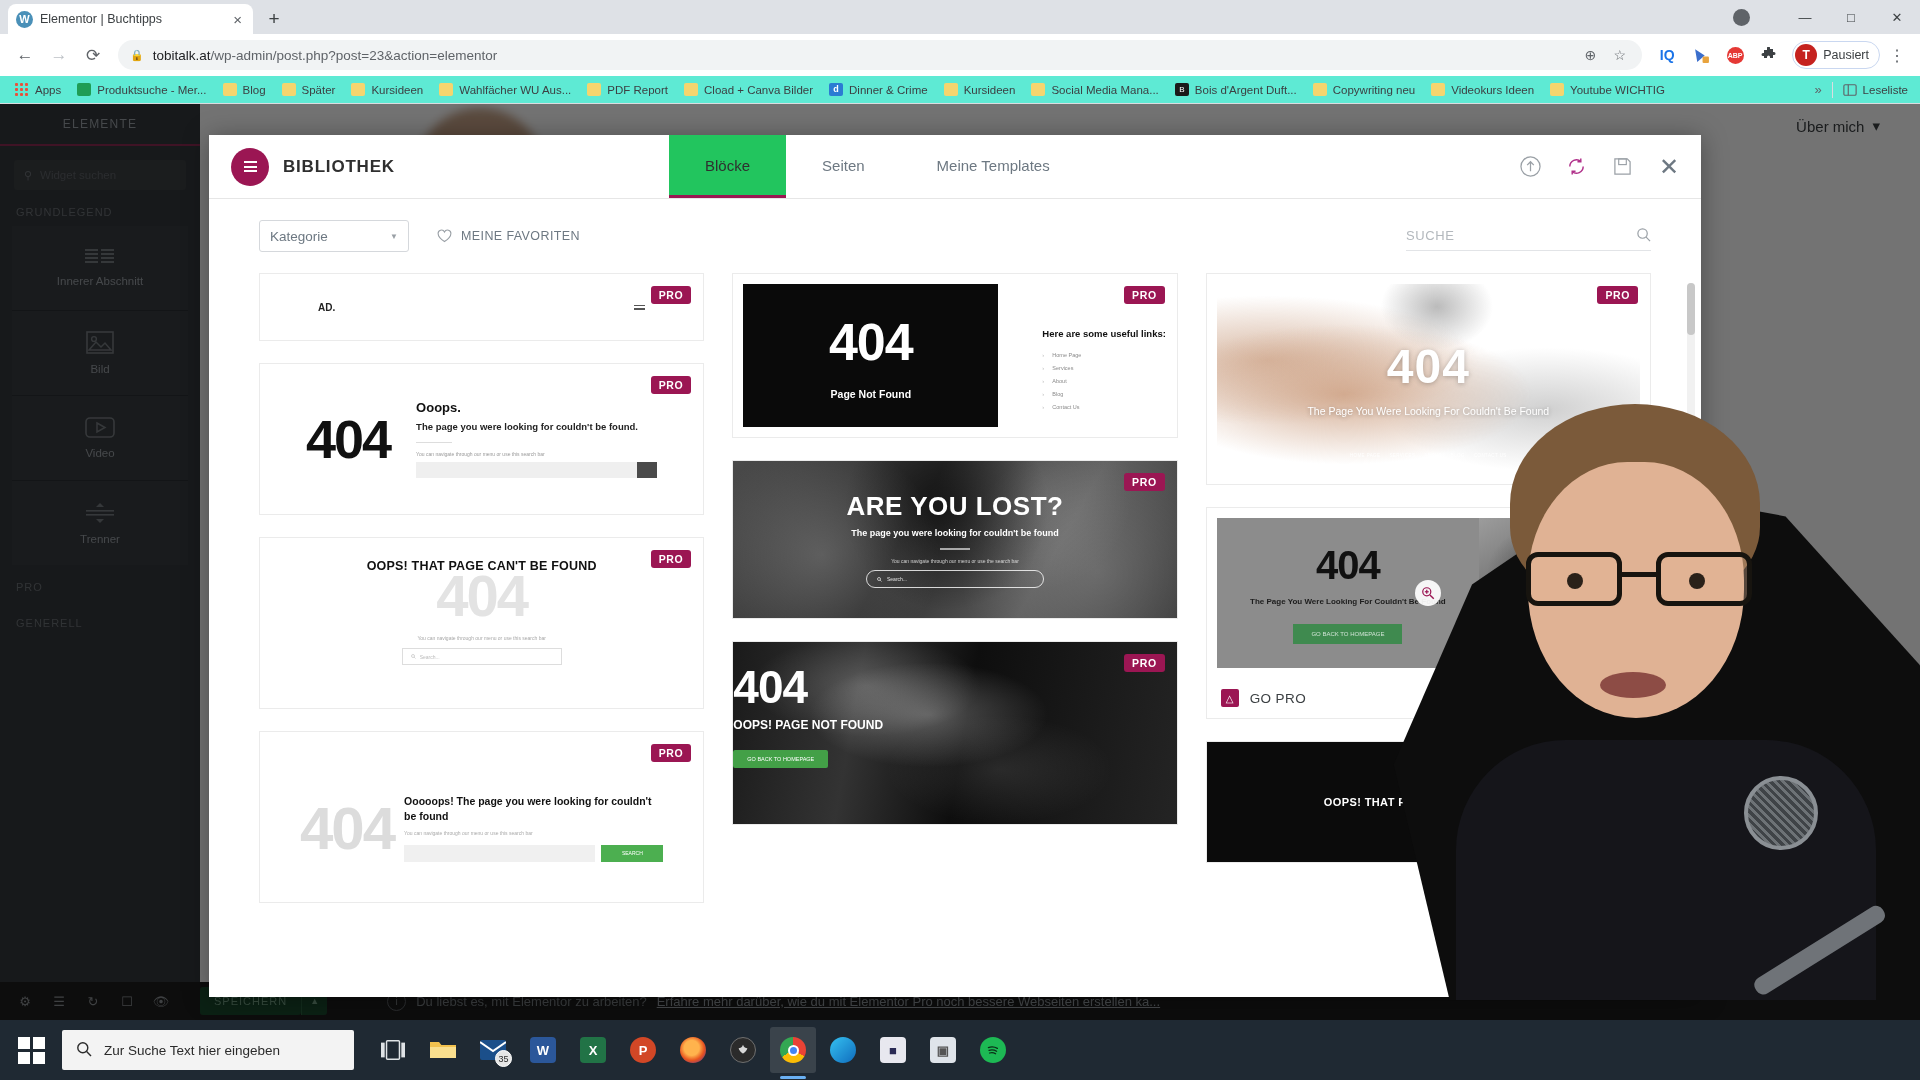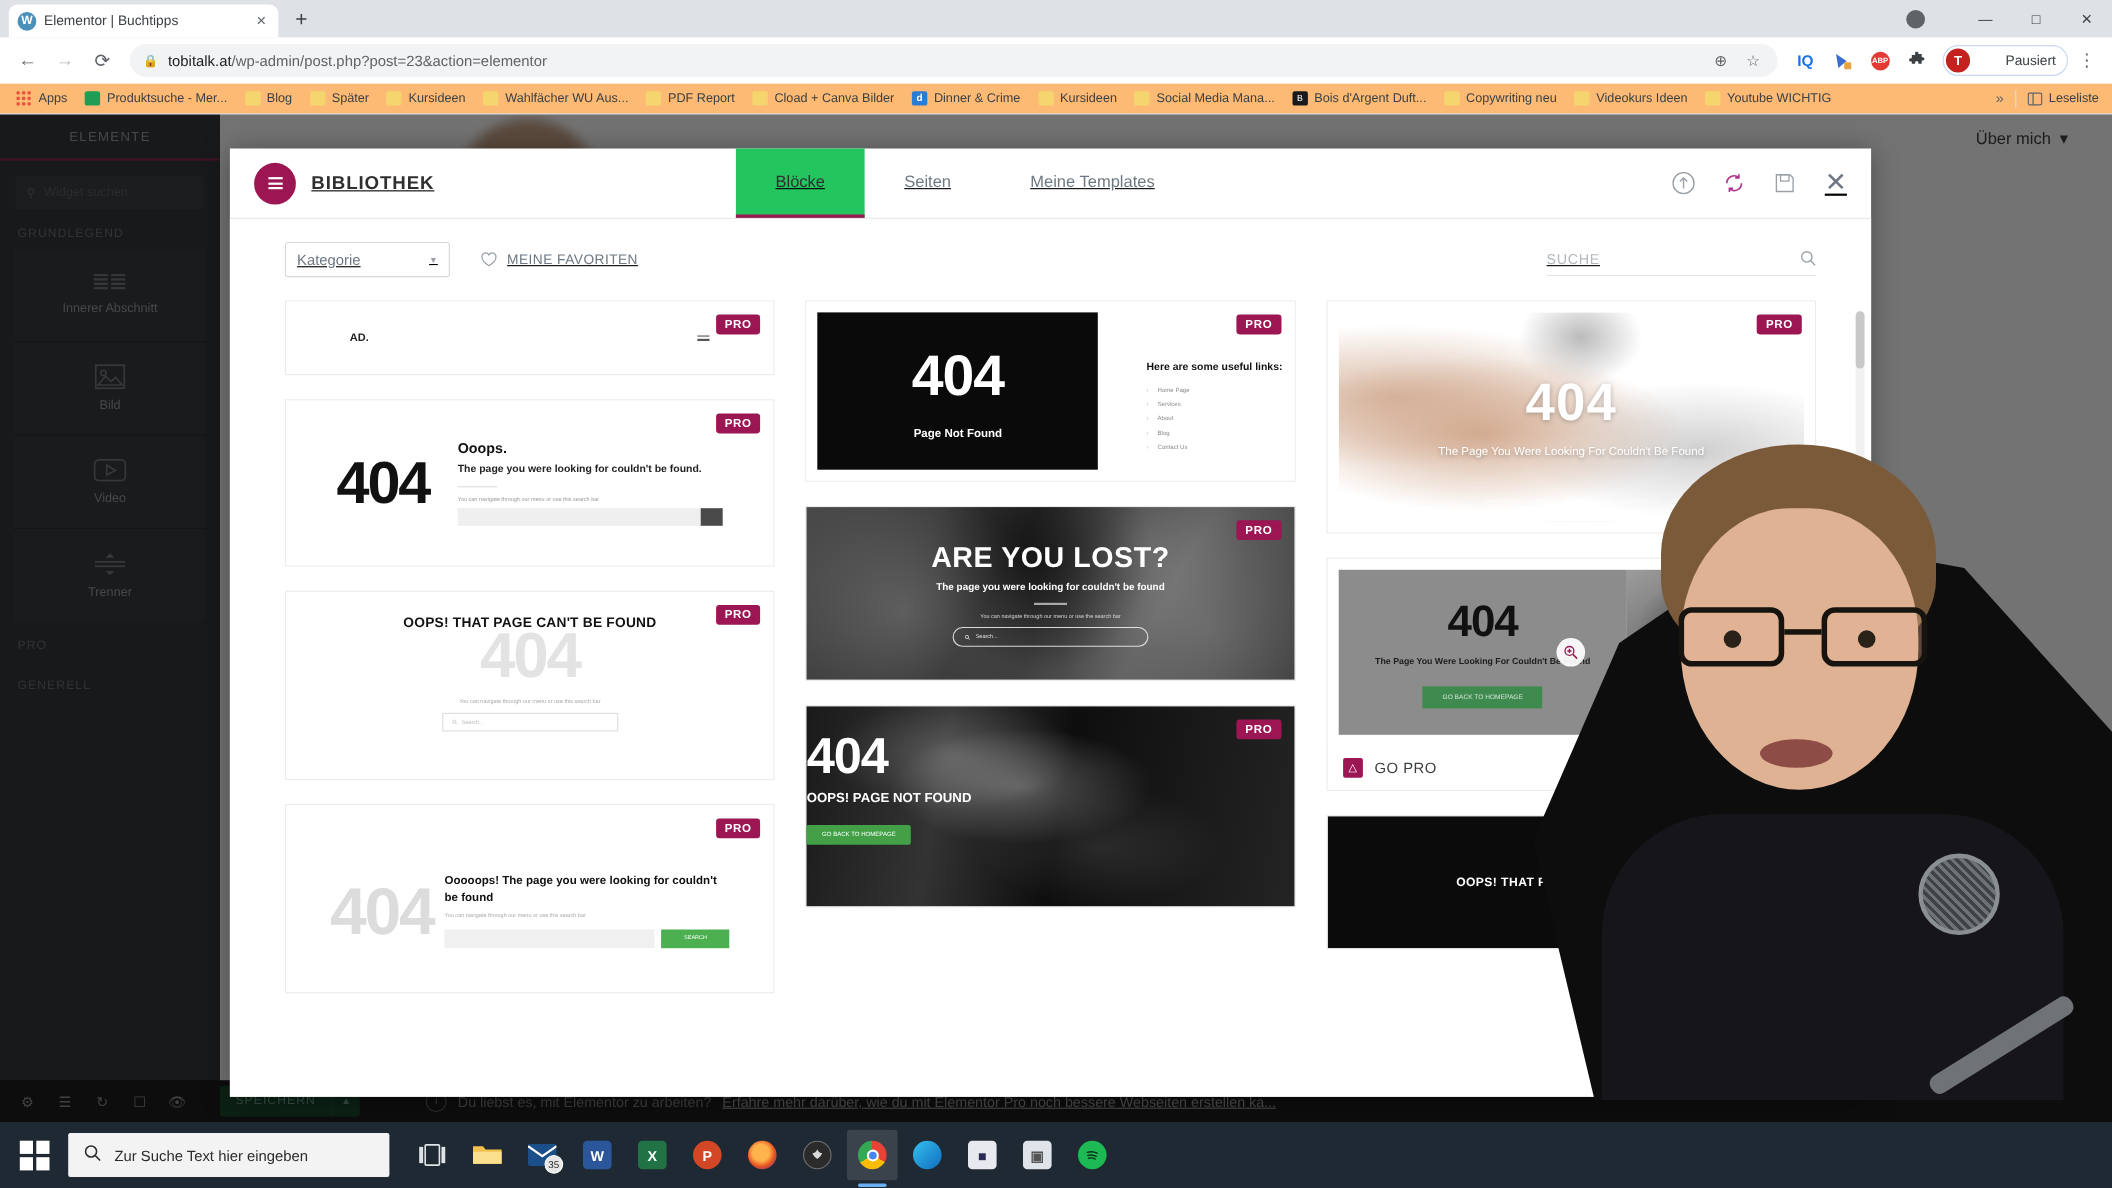--- a/index.html
+++ b/index.html
@@ -60,25 +60,25 @@
          font-size: 13px; }
   .ext-iq { color: #1a73e8; font-weight: bold; font-size: 14px; }
   .ext-adb { width: 17px; height: 17px; border-radius: 50%; background: #e53935; color: #fff;
              font-size: 7px; font-weight: bold; display: flex; align-items: center; justify-content: center; }
   .profile-pill {
     height: 28px; border: 1px solid #c9d7f0; border-radius: 14px; display: flex; align-items: center;
     gap: 6px; padding: 0 10px 0 2px; margin-left: 4px;
   }
   .profile-pill .avatar { width: 22px; height: 22px; border-radius: 50%; background: #c5221f; color: #fff;
     font-size: 12px; font-weight: bold; display: flex; align-items: center; justify-content: center; }
-  .profile-pill .plabel { font-size: 12.5px; color: #3c4043; margin-left: 26px; }
+  .profile-pill .plabel { font-size: 12.5px; color: #3c4043; }
   .kebab { width: 26px; font-size: 16px; color: #5f6368; text-align: center; }
 
   
-  .bookmarks { height: 28px; background: #fdba74; display: flex; align-items: center;
+  .bookmarks { height: 28px; background: #5eead4; display: flex; align-items: center;
                padding: 0 8px; gap: 2px; border-bottom: 1px solid #dadce0; position: relative; }
   .bm { display: flex; align-items: center; gap: 6px; padding: 2px 7px; border-radius: 4px; }
   .bm .bm-label { font-size: 11.5px; color: #3c4043; white-space: nowrap; }
   .bm-ico { width: 14px; height: 13px; border-radius: 2px; background: #f5d56e; flex: 0 0 auto; }
   .bm-ico.apps { background: none; display: grid; grid-template-columns: repeat(3,3px);
                  grid-template-rows: repeat(3,3px); gap: 2px; }
   .bm-ico.apps i { background: #e8513a; display: block; width: 3px; height: 3px; border-radius: 1px; }
   .bm-ico.green { background: #1f9d55; }
   .bm-ico.blue  { background: #2b7cd3; color: #fff; font-size: 9px; text-align: center; line-height: 13px;
                   font-weight: bold; }
@@ -133,21 +133,21 @@
   .el-promo { display: flex; align-items: center; gap: 10px; margin-left: 60px; font-size: 13px;
               color: #7f8589; }
   .el-promo .pico { width: 19px; height: 19px; border-radius: 50%; border: 1px solid #5f6368;
                     display: flex; align-items: center; justify-content: center; font-size: 10px; }
   .el-promo a { color: #9aa0a6; text-decoration: underline; }
 
   
   .modal-overlay { position: absolute; left: 0; top: 104px; width: 1920px; height: 916px;
                    background: rgba(0,0,0,.55); }
   .modal { position: absolute; left: 209px; top: 135px; width: 1492px; height: 862px;
-           background: #fff; box-shadow: 0 2px 24px rgba(0,0,0,.35); display: flex; flex-direction: column; text-decoration: underline; }
+           background: #fff; box-shadow: 0 2px 24px rgba(0,0,0,.35); display: flex; flex-direction: column; }
   .modal-head { height: 64px; border-bottom: 1px solid #e6e6e6; display: flex; align-items: stretch;
                 position: relative; }
   .mh-brand { display: flex; align-items: center; gap: 14px; padding-left: 22px; width: 460px; }
   .mh-logo { width: 38px; height: 38px; border-radius: 50%; background: #9b1653;
              display: flex; align-items: center; justify-content: center; }
   .mh-logo i { display: block; width: 13px; height: 2px; background: #fff; margin: 1.3px 0; }
   .mh-logo .bars { display: flex; flex-direction: column; }
   .mh-title { font-size: 17px; font-weight: bold; color: #2f2f2f; letter-spacing: .8px; }
   .mh-tabs { display: flex; align-items: stretch; gap: 0; }
   .mh-tab { display: flex; align-items: center; padding: 0 36px; font-size: 15px; color: #6d7882;

